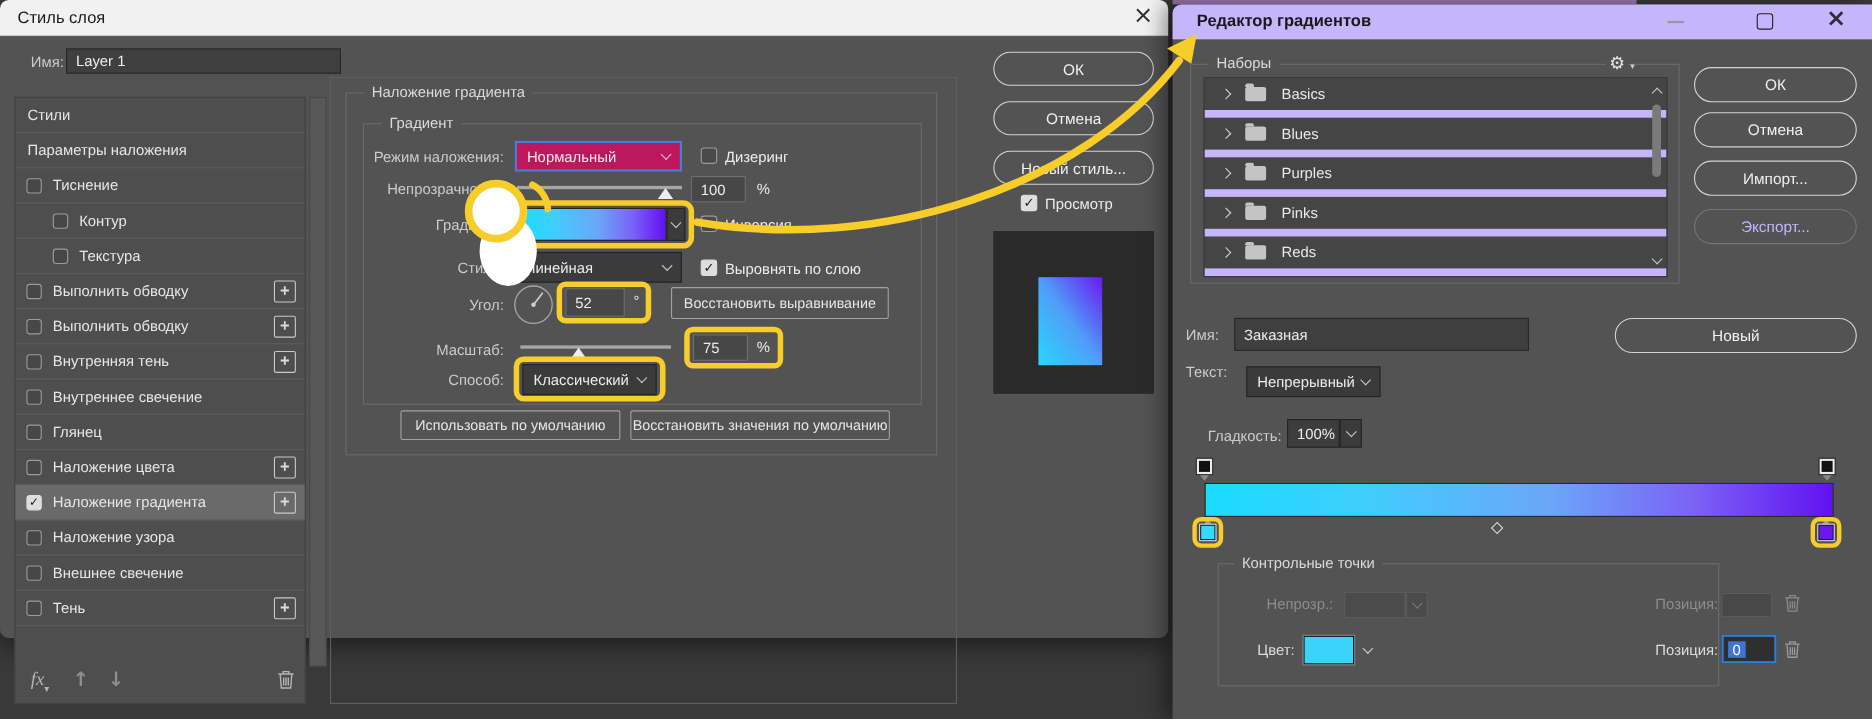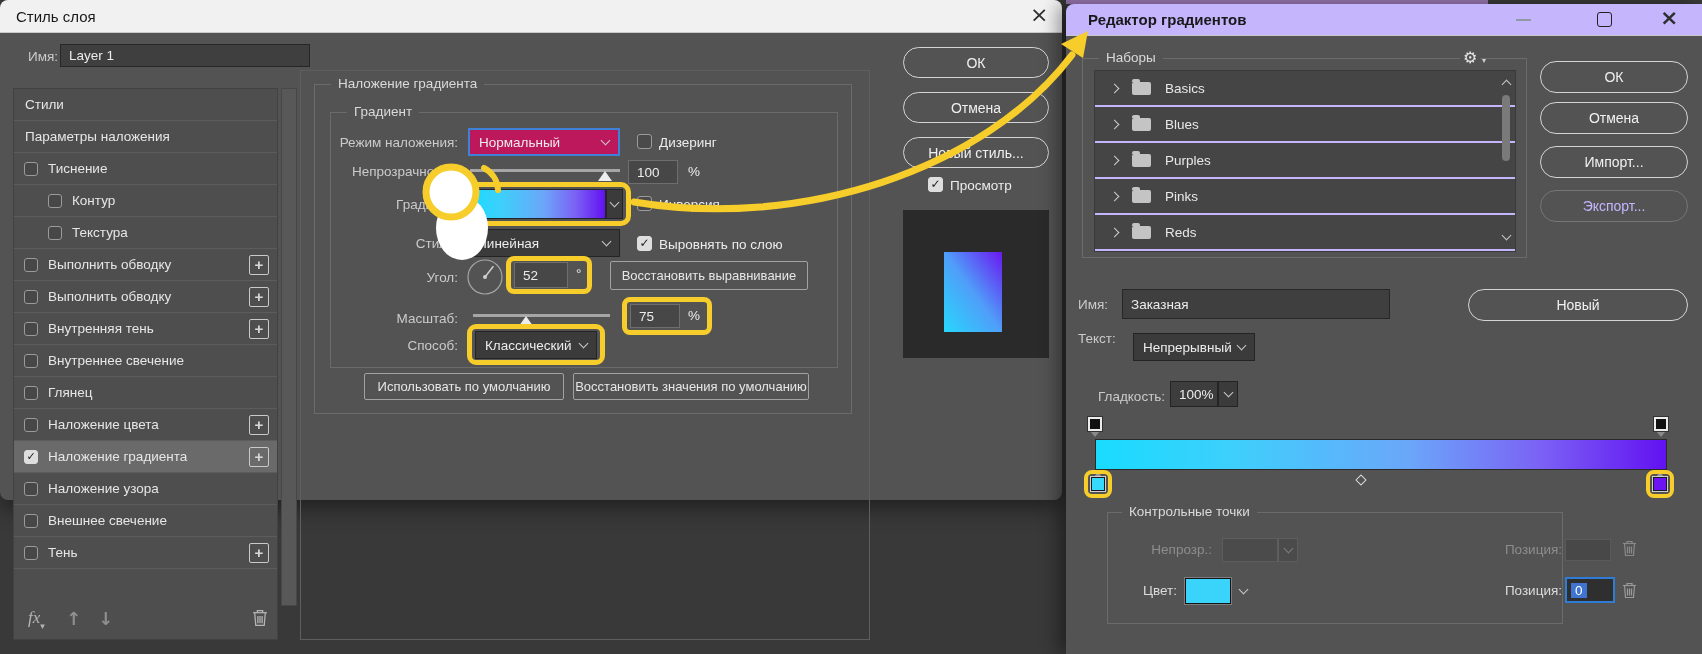--- a/index.html
+++ b/index.html
@@ -51,37 +51,37 @@
            font-family:"DejaVu Sans", sans-serif; }
   .fx-cb.on { background:#dedede; border-color:#dedede; font-weight:bold; }
   .fx-cb.ind { margin-left:26px; }
   .fx-label { margin-left:10px; font-size:13.5px; color:#e6e6e6; white-space:nowrap; }
   .fx-label.noCb { margin-left:3px; }
   .plusbtn { margin-left:auto; width:20px; height:20px; border:1px solid #c9c9c9; border-radius:2px;
              color:#d9d9d9; font-size:15px; line-height:17px; text-align:center; font-weight:bold; flex:none; }
   
   #presets-list { position:absolute; left:28px; top:66px; width:422px; height:182px;
                   background:#454545; border:1px solid #3a3a3a; overflow:hidden; }
-  .ps-row { height:36px; border-bottom:2px solid #c4b5fd; display:flex; align-items:center; padding-left:16px; }
+  .ps-row { height:36px; border-bottom:7px solid #c4b5fd; display:flex; align-items:center; padding-left:16px; }
   .folder { width:19px; height:13px; background:#c4c4c4; border-radius:2px; position:relative; margin-left:14px; flex:none; }
   .folder::before { content:""; position:absolute; top:-3px; left:0; width:8px; height:3px;
                     background:#c4c4c4; border-radius:2px 2px 0 0; }
   .ps-label { margin-left:14px; font-size:13.5px; color:#e8e8e8; }
   .glyph { font-family:"DejaVu Sans", sans-serif; }
   .dis { color:#8d8d8d !important; }
 </style>
 </head>
 <body>
 
 <div id="app">
 
   <div class="abs" style="left:1066px; top:0; width:422px; height:4px; background:#9b79b2;"></div>
   <div class="abs" style="left:1488px; top:0; width:214px; height:4px; background:#3a3a3a;"></div>
 
-  <div class="dialog" id="layer-style" style="left:0; top:0; width:1062px; height:500px; border-radius:8px; box-shadow:0 8px 22px rgba(0,0,0,.45);">
+  <div class="dialog" id="layer-style" style="left:0; top:0; width:1062px; height:580px; border-radius:8px; box-shadow:0 8px 22px rgba(0,0,0,.45);">
     <div class="titlebar light" style="border-radius:8px 8px 0 0;">
       <span>Стиль слоя</span>
       <span class="winbtn glyph" style="left:1030px; top:5px; font-size:22px;">×</span>
     </div>
 
     <div class="lbl" style="left:28px; top:49px;">Имя:</div>
     <div class="inputBox" style="left:60px; top:44px; width:250px; height:23px;">
       <span>Layer 1</span>
     </div>
 

